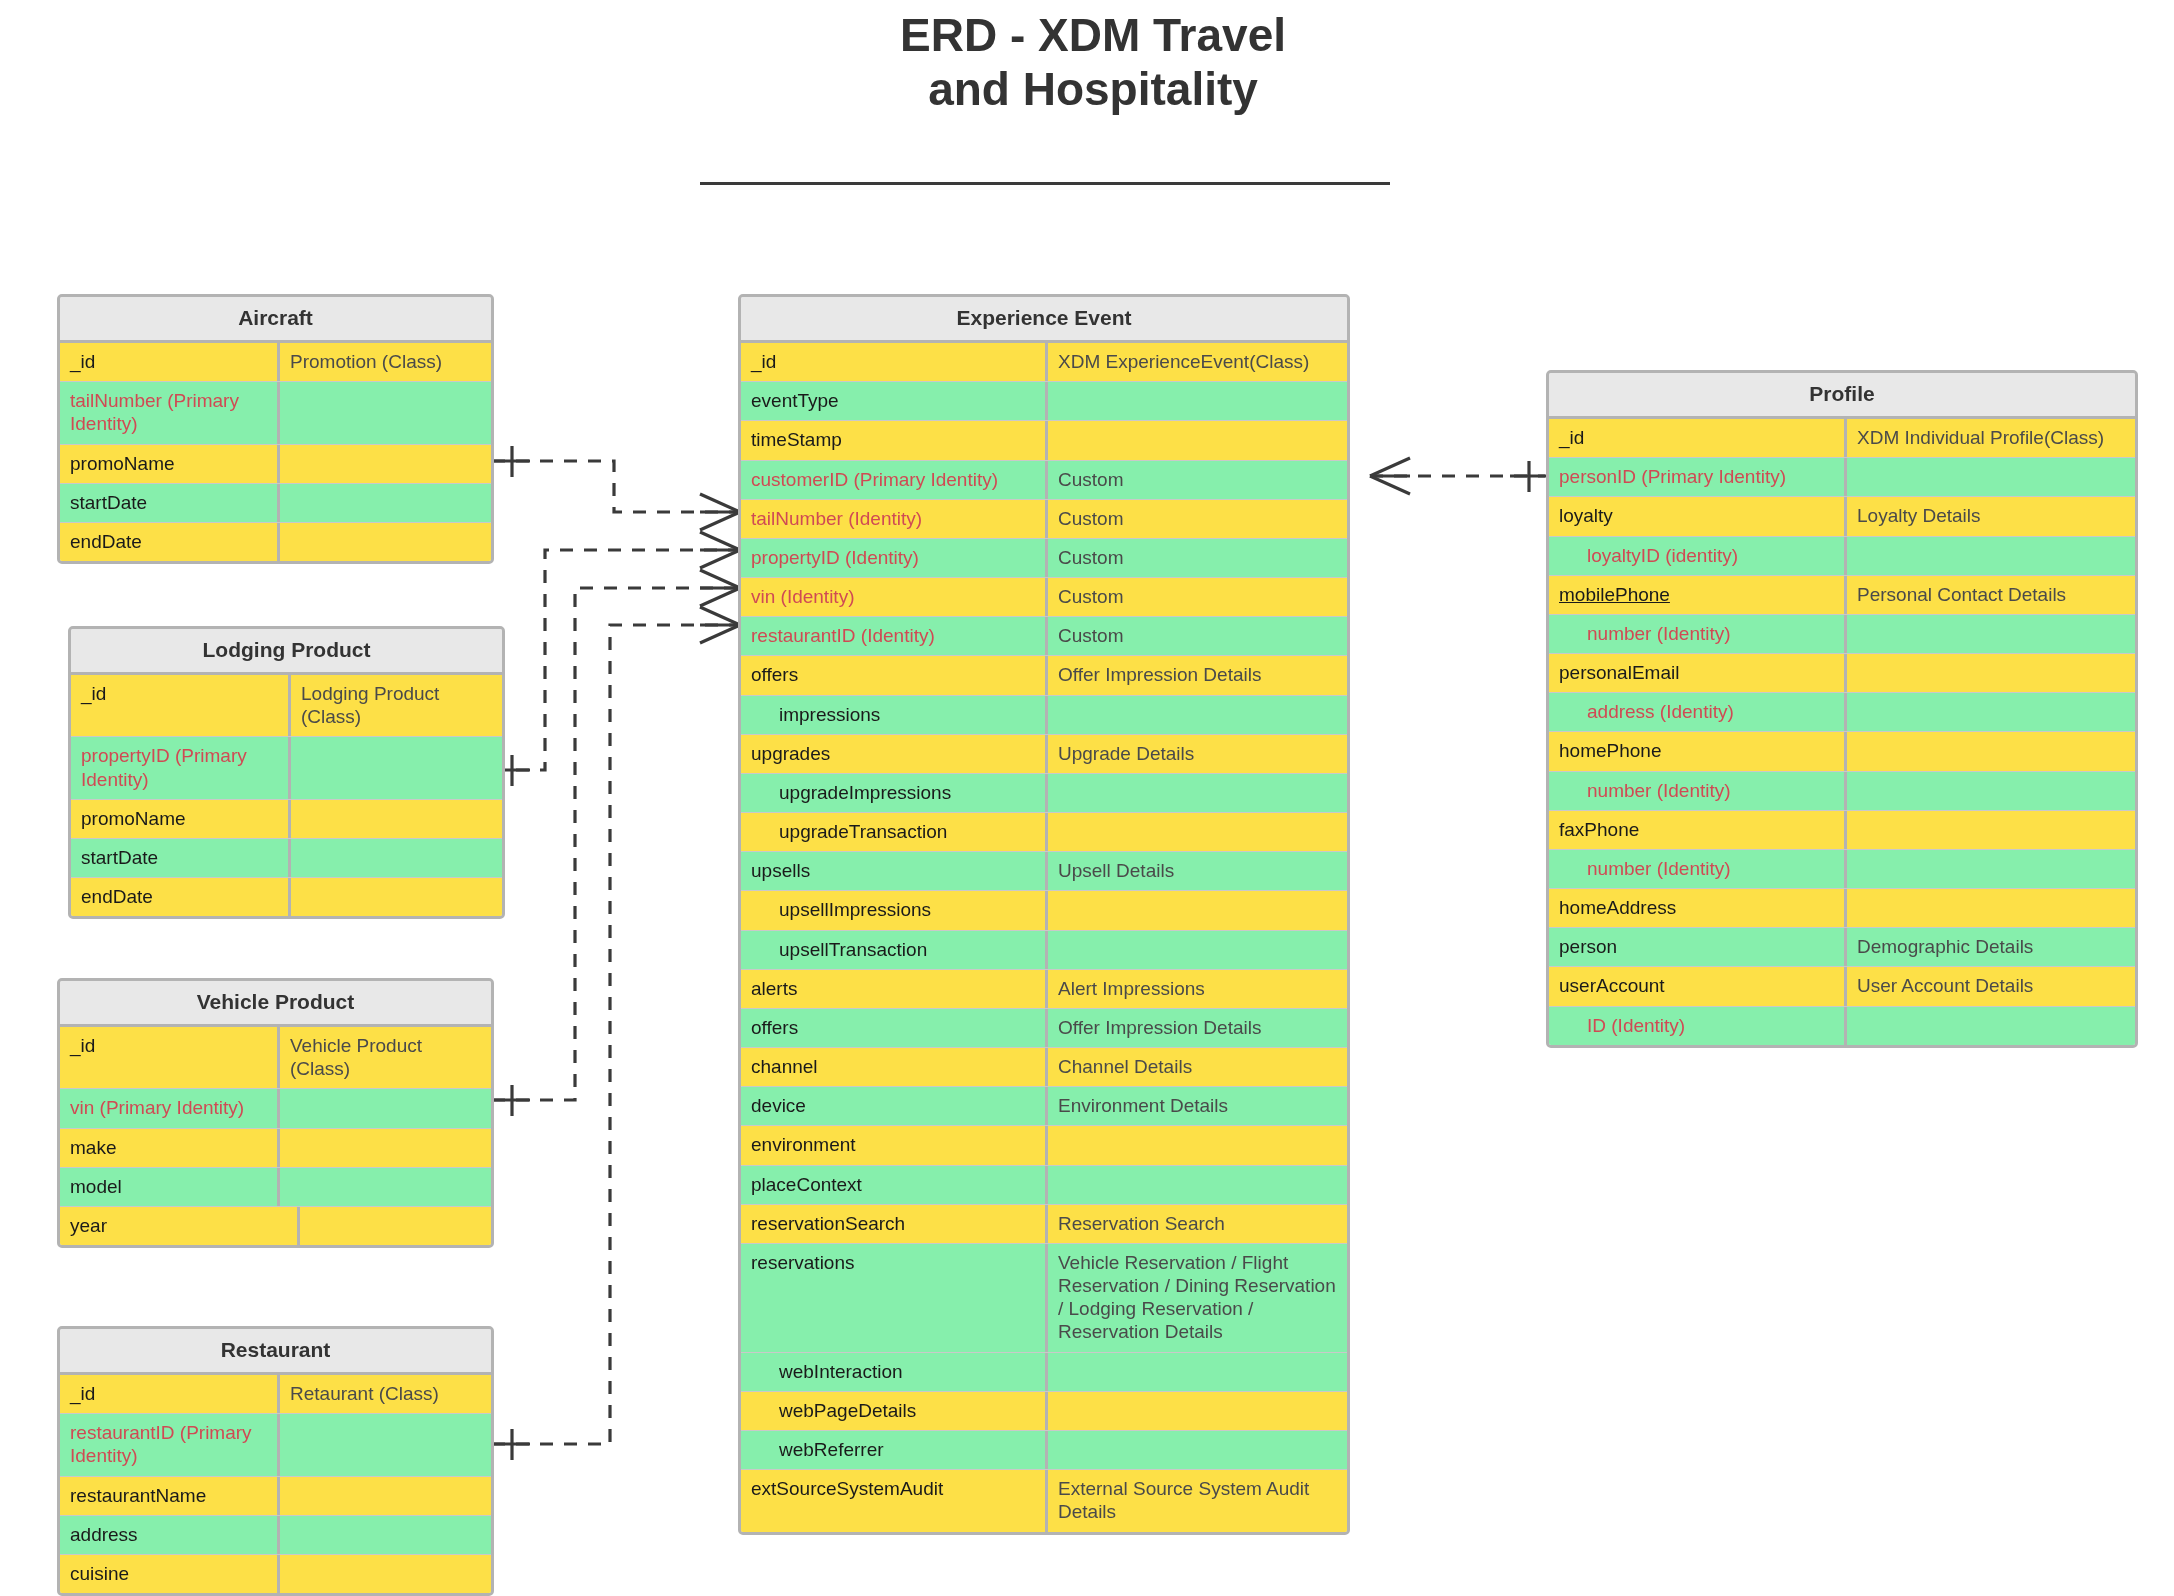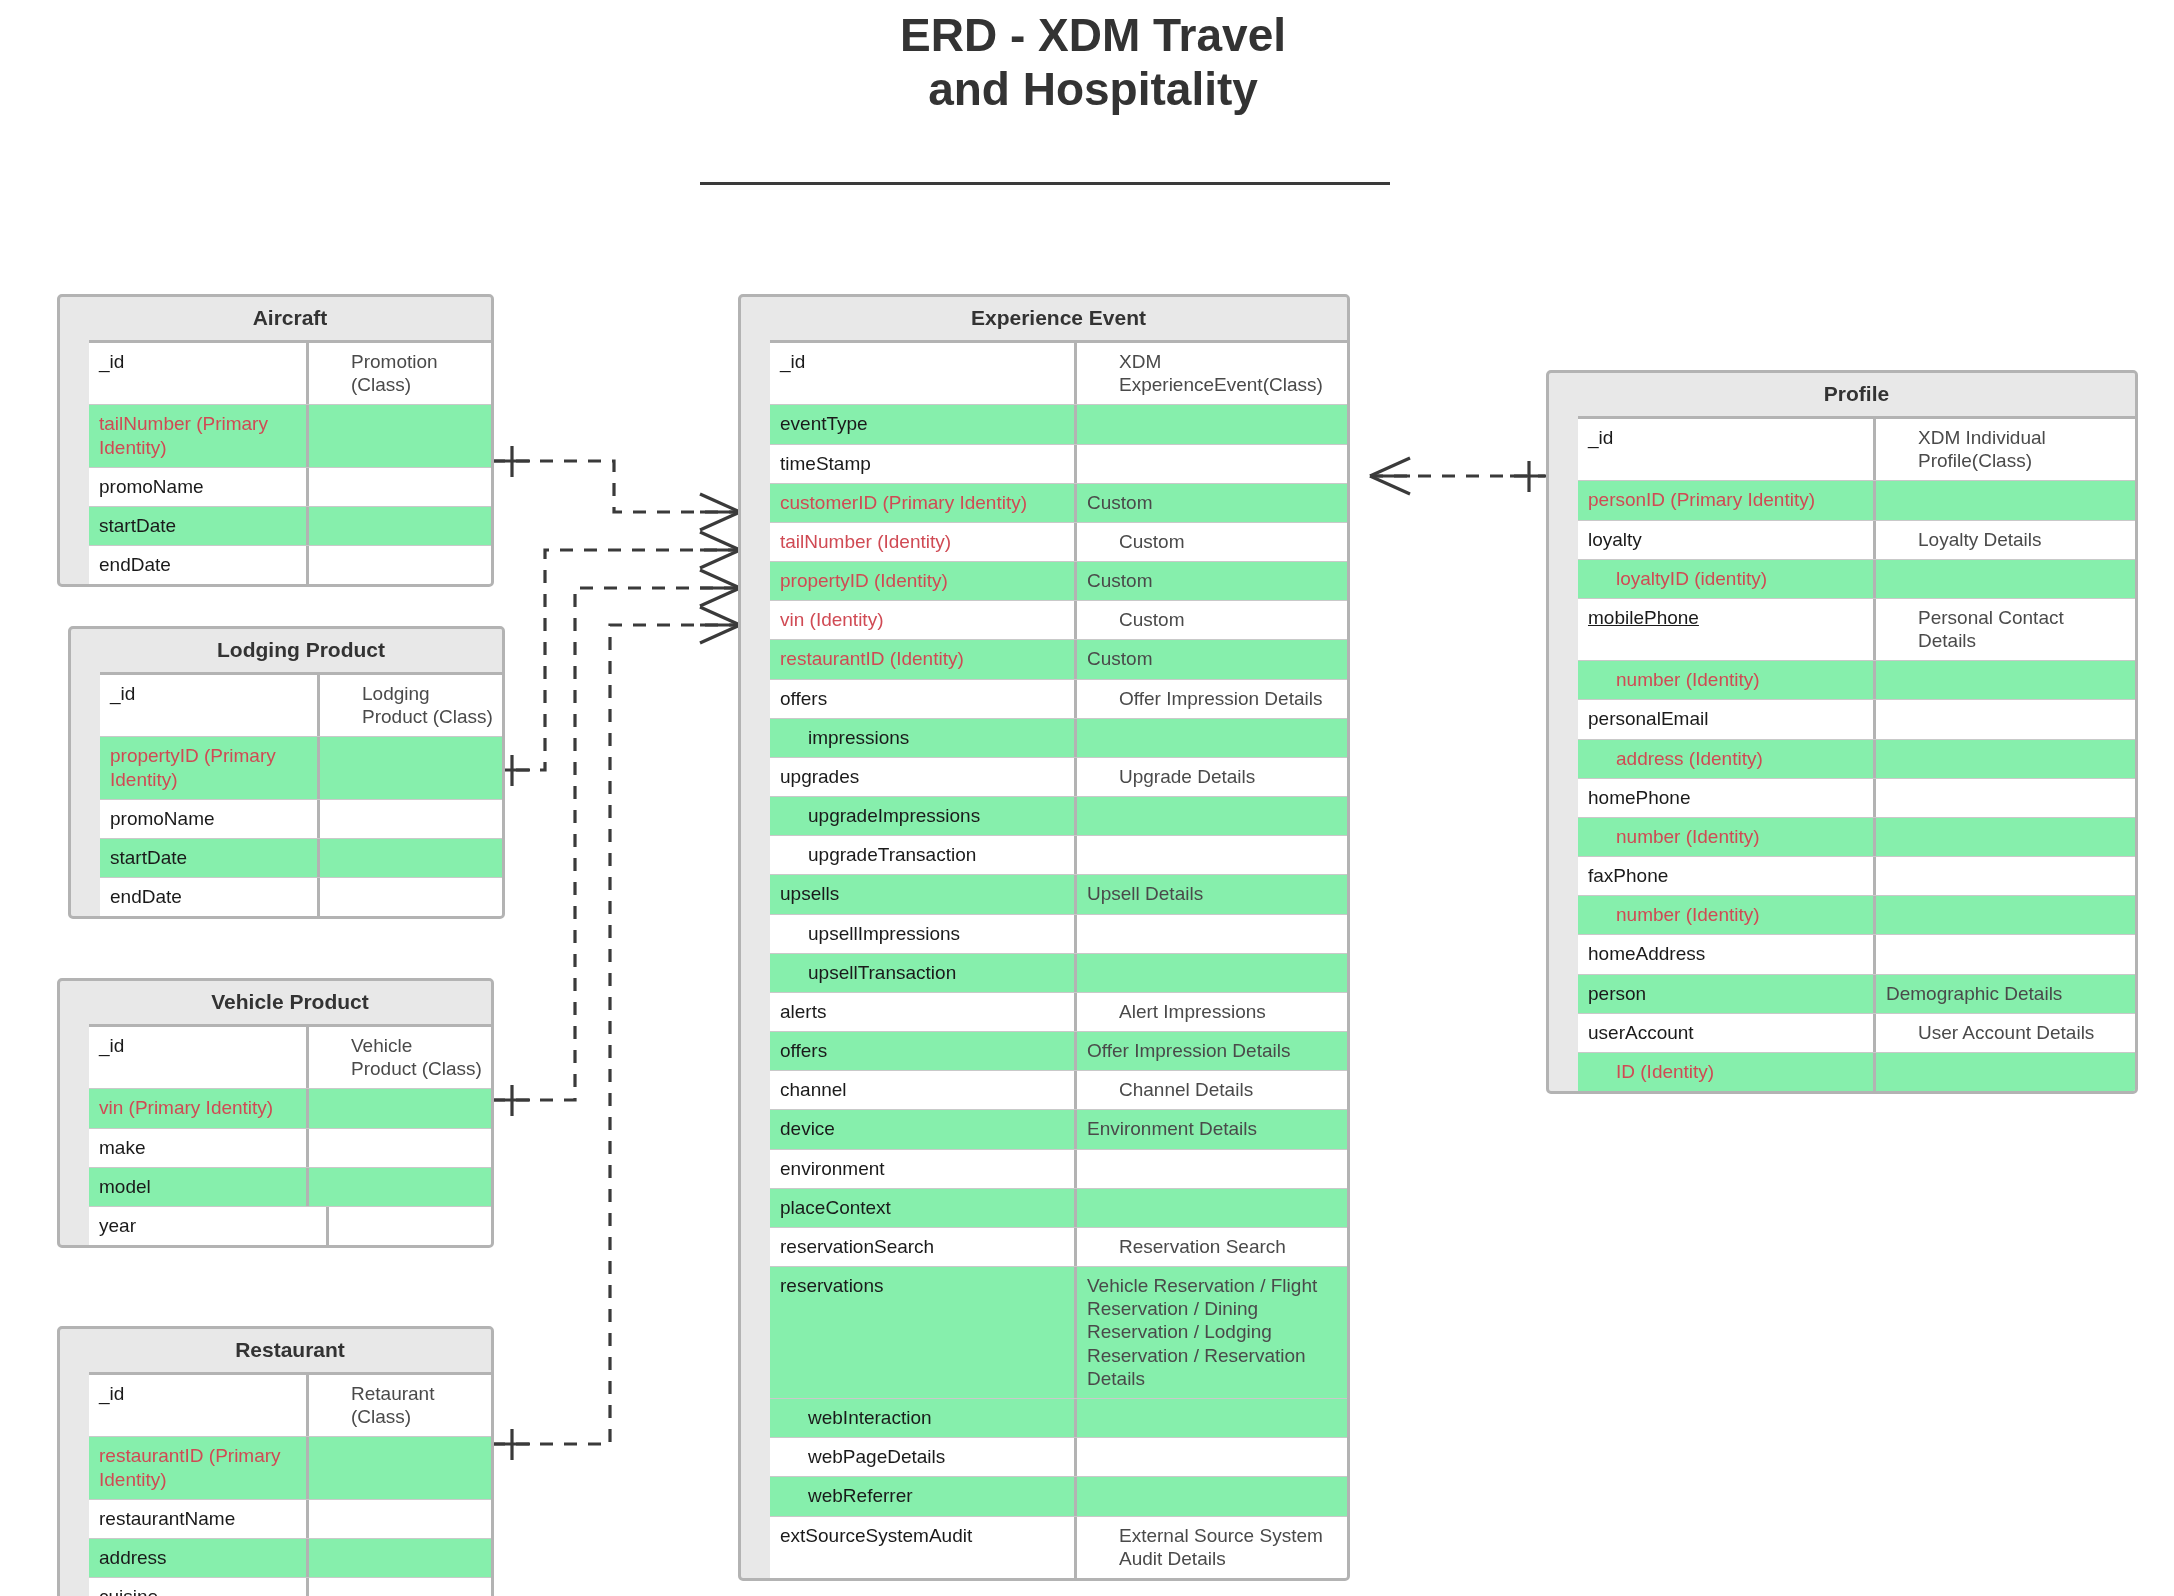--- a/index.html
+++ b/index.html
@@ -41,21 +41,20 @@
   }
 
   
   .entity {
     position: absolute;
     box-sizing: border-box;
     border: 3px solid #b3b3b3;
     border-radius: 5px;
     background: #e8e8e8;
     overflow: hidden;
-    padding-left: 29px;
   }
   .entity-title {
     text-align: center;
     font-weight: bold;
     font-size: 21px;
     color: #333333;
     background: #e8e8e8;
     padding: 9px 4px 10px 4px;
     border-bottom: 3px solid #b3b3b3;
     box-sizing: border-box;
@@ -63,21 +62,21 @@
   .rows {
     display: block;
   }
   .row {
     display: flex;
     align-items: stretch;
     border-bottom: 1px solid #c9c9c9;
     box-sizing: border-box;
   }
   .row:last-child { border-bottom: none; }
-  .row.light { background: #ffffff; gap: 32px; }
+  .row.light { background: #fde047; }
   .row.dark  { background: #86efac; }
   .cell-name {
     box-sizing: border-box;
     padding: 7px 8px 8px 10px;
     font-size: 19px;
     color: #1a1a1a;
     line-height: 1.22;
     flex: 0 0 auto;
     border-right: 3px solid #b3b3b3;
     word-break: break-word;

